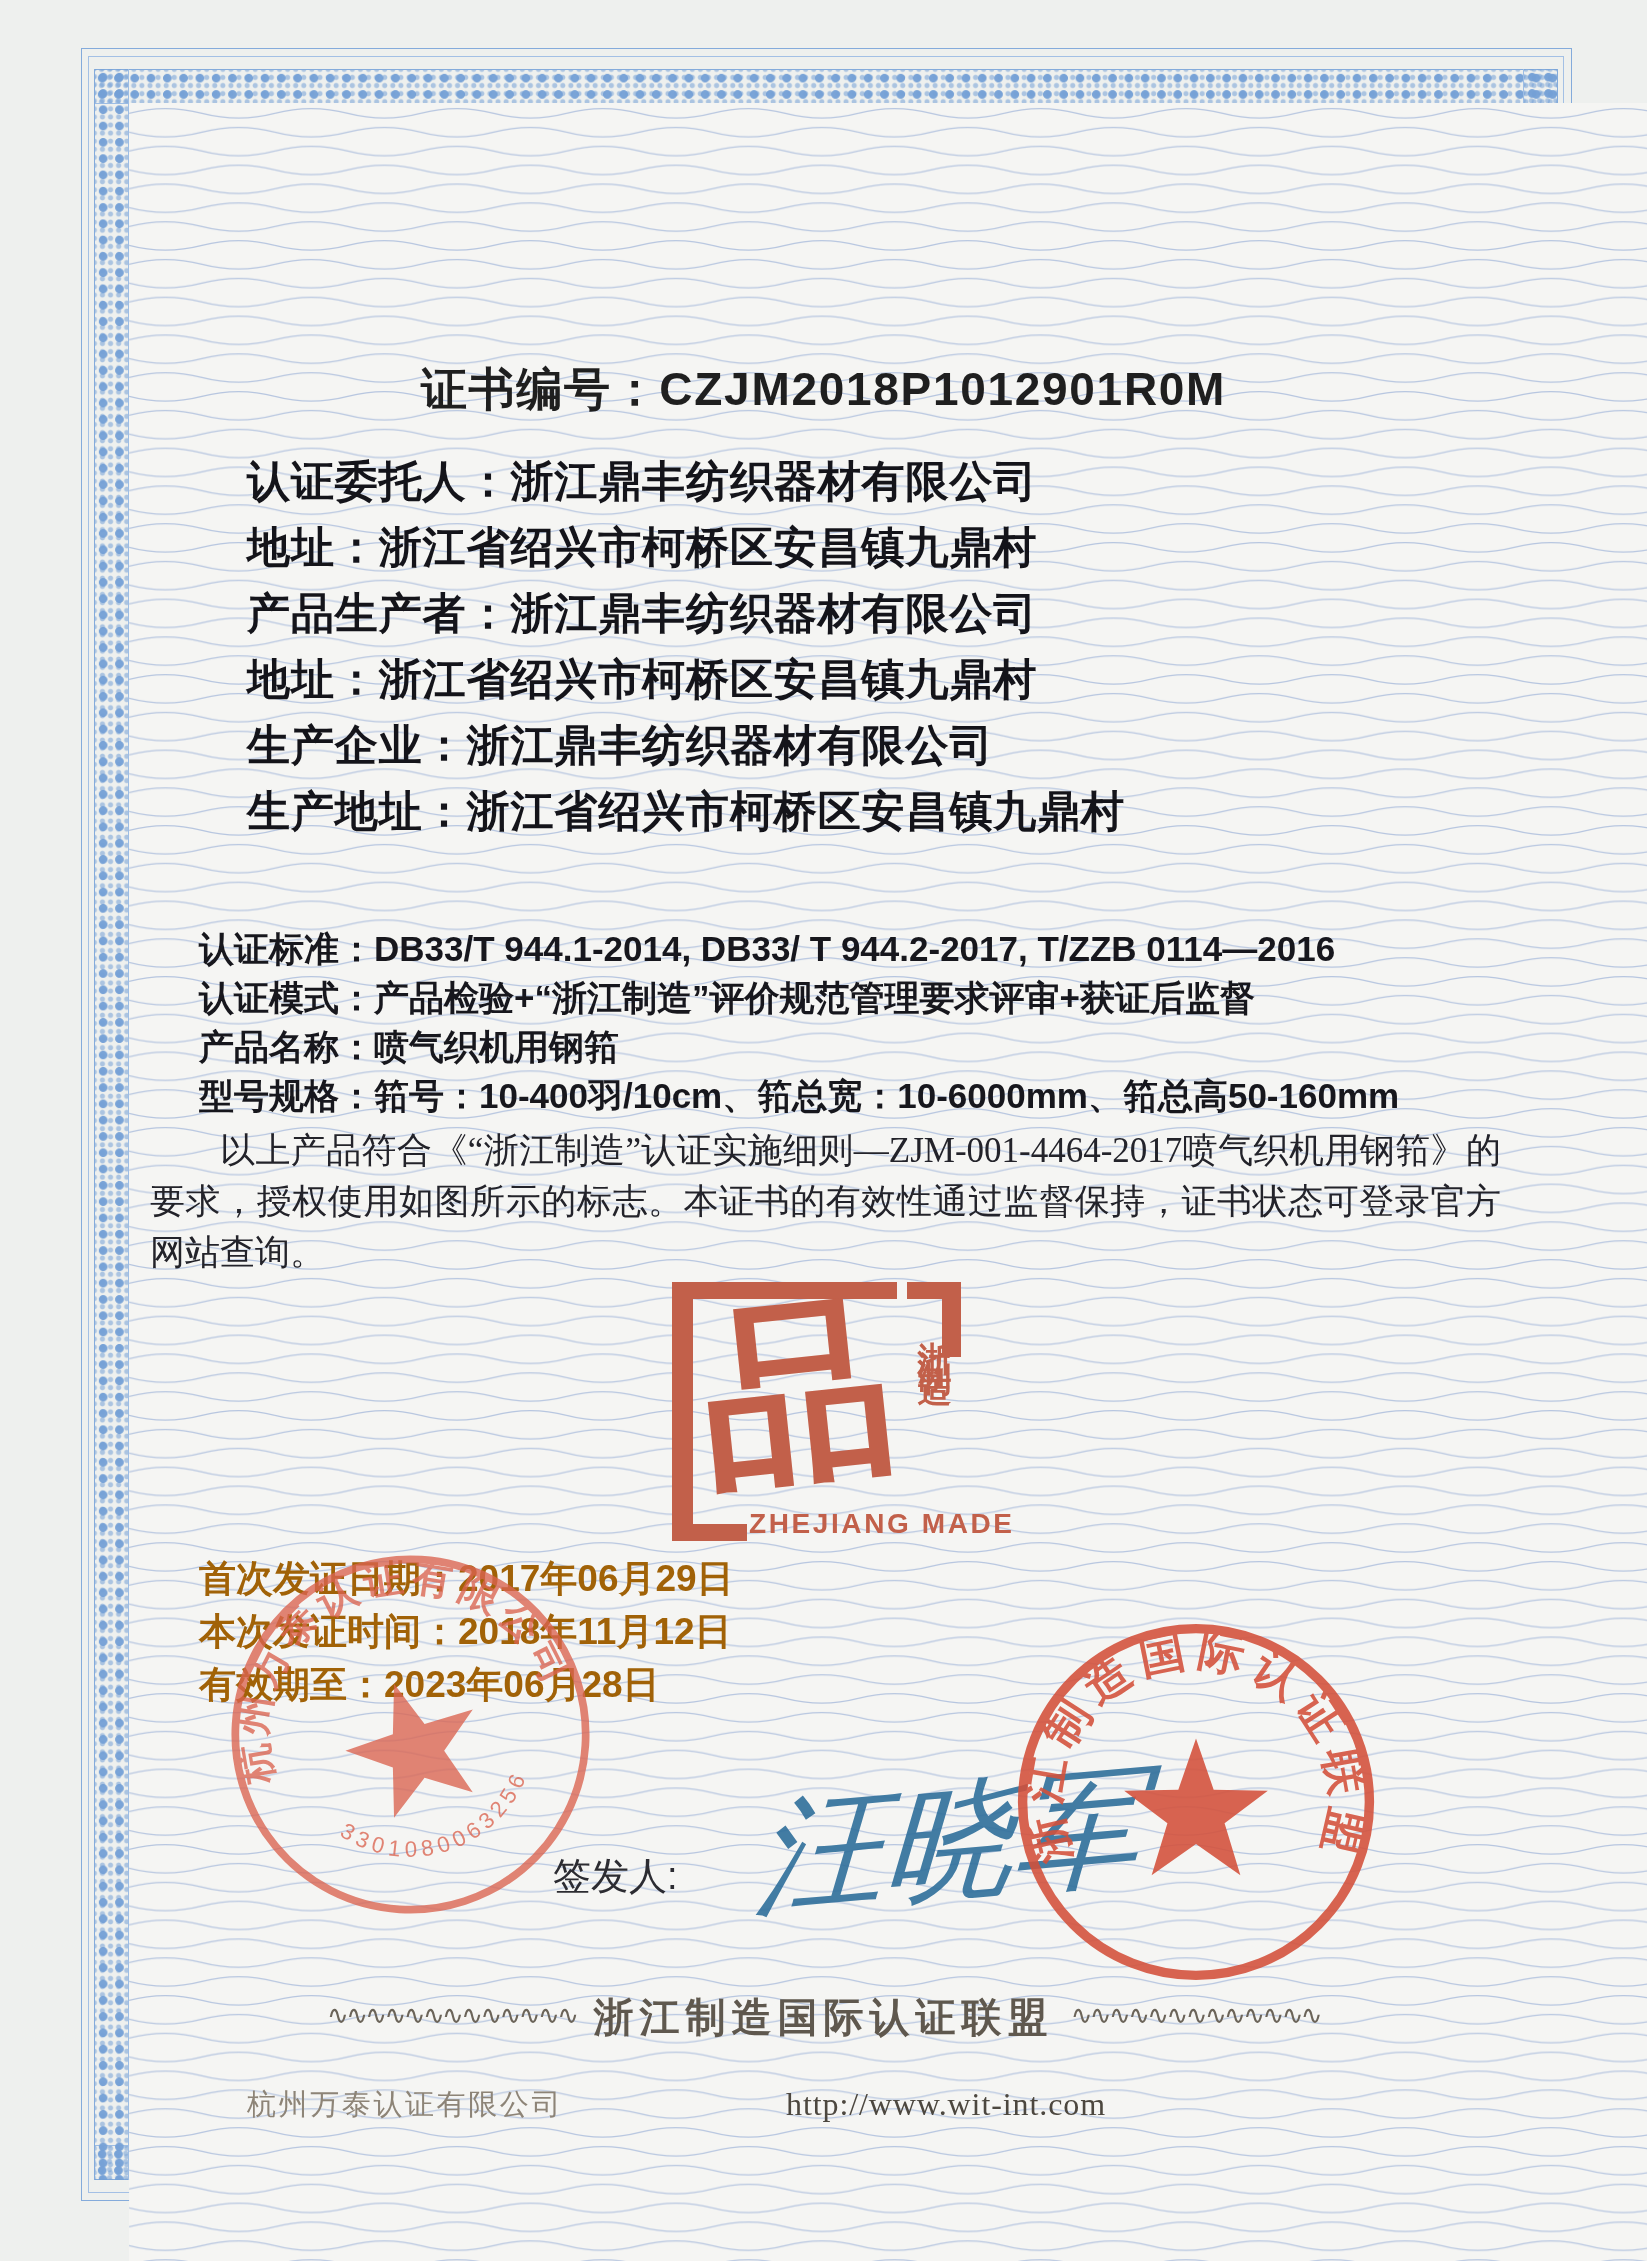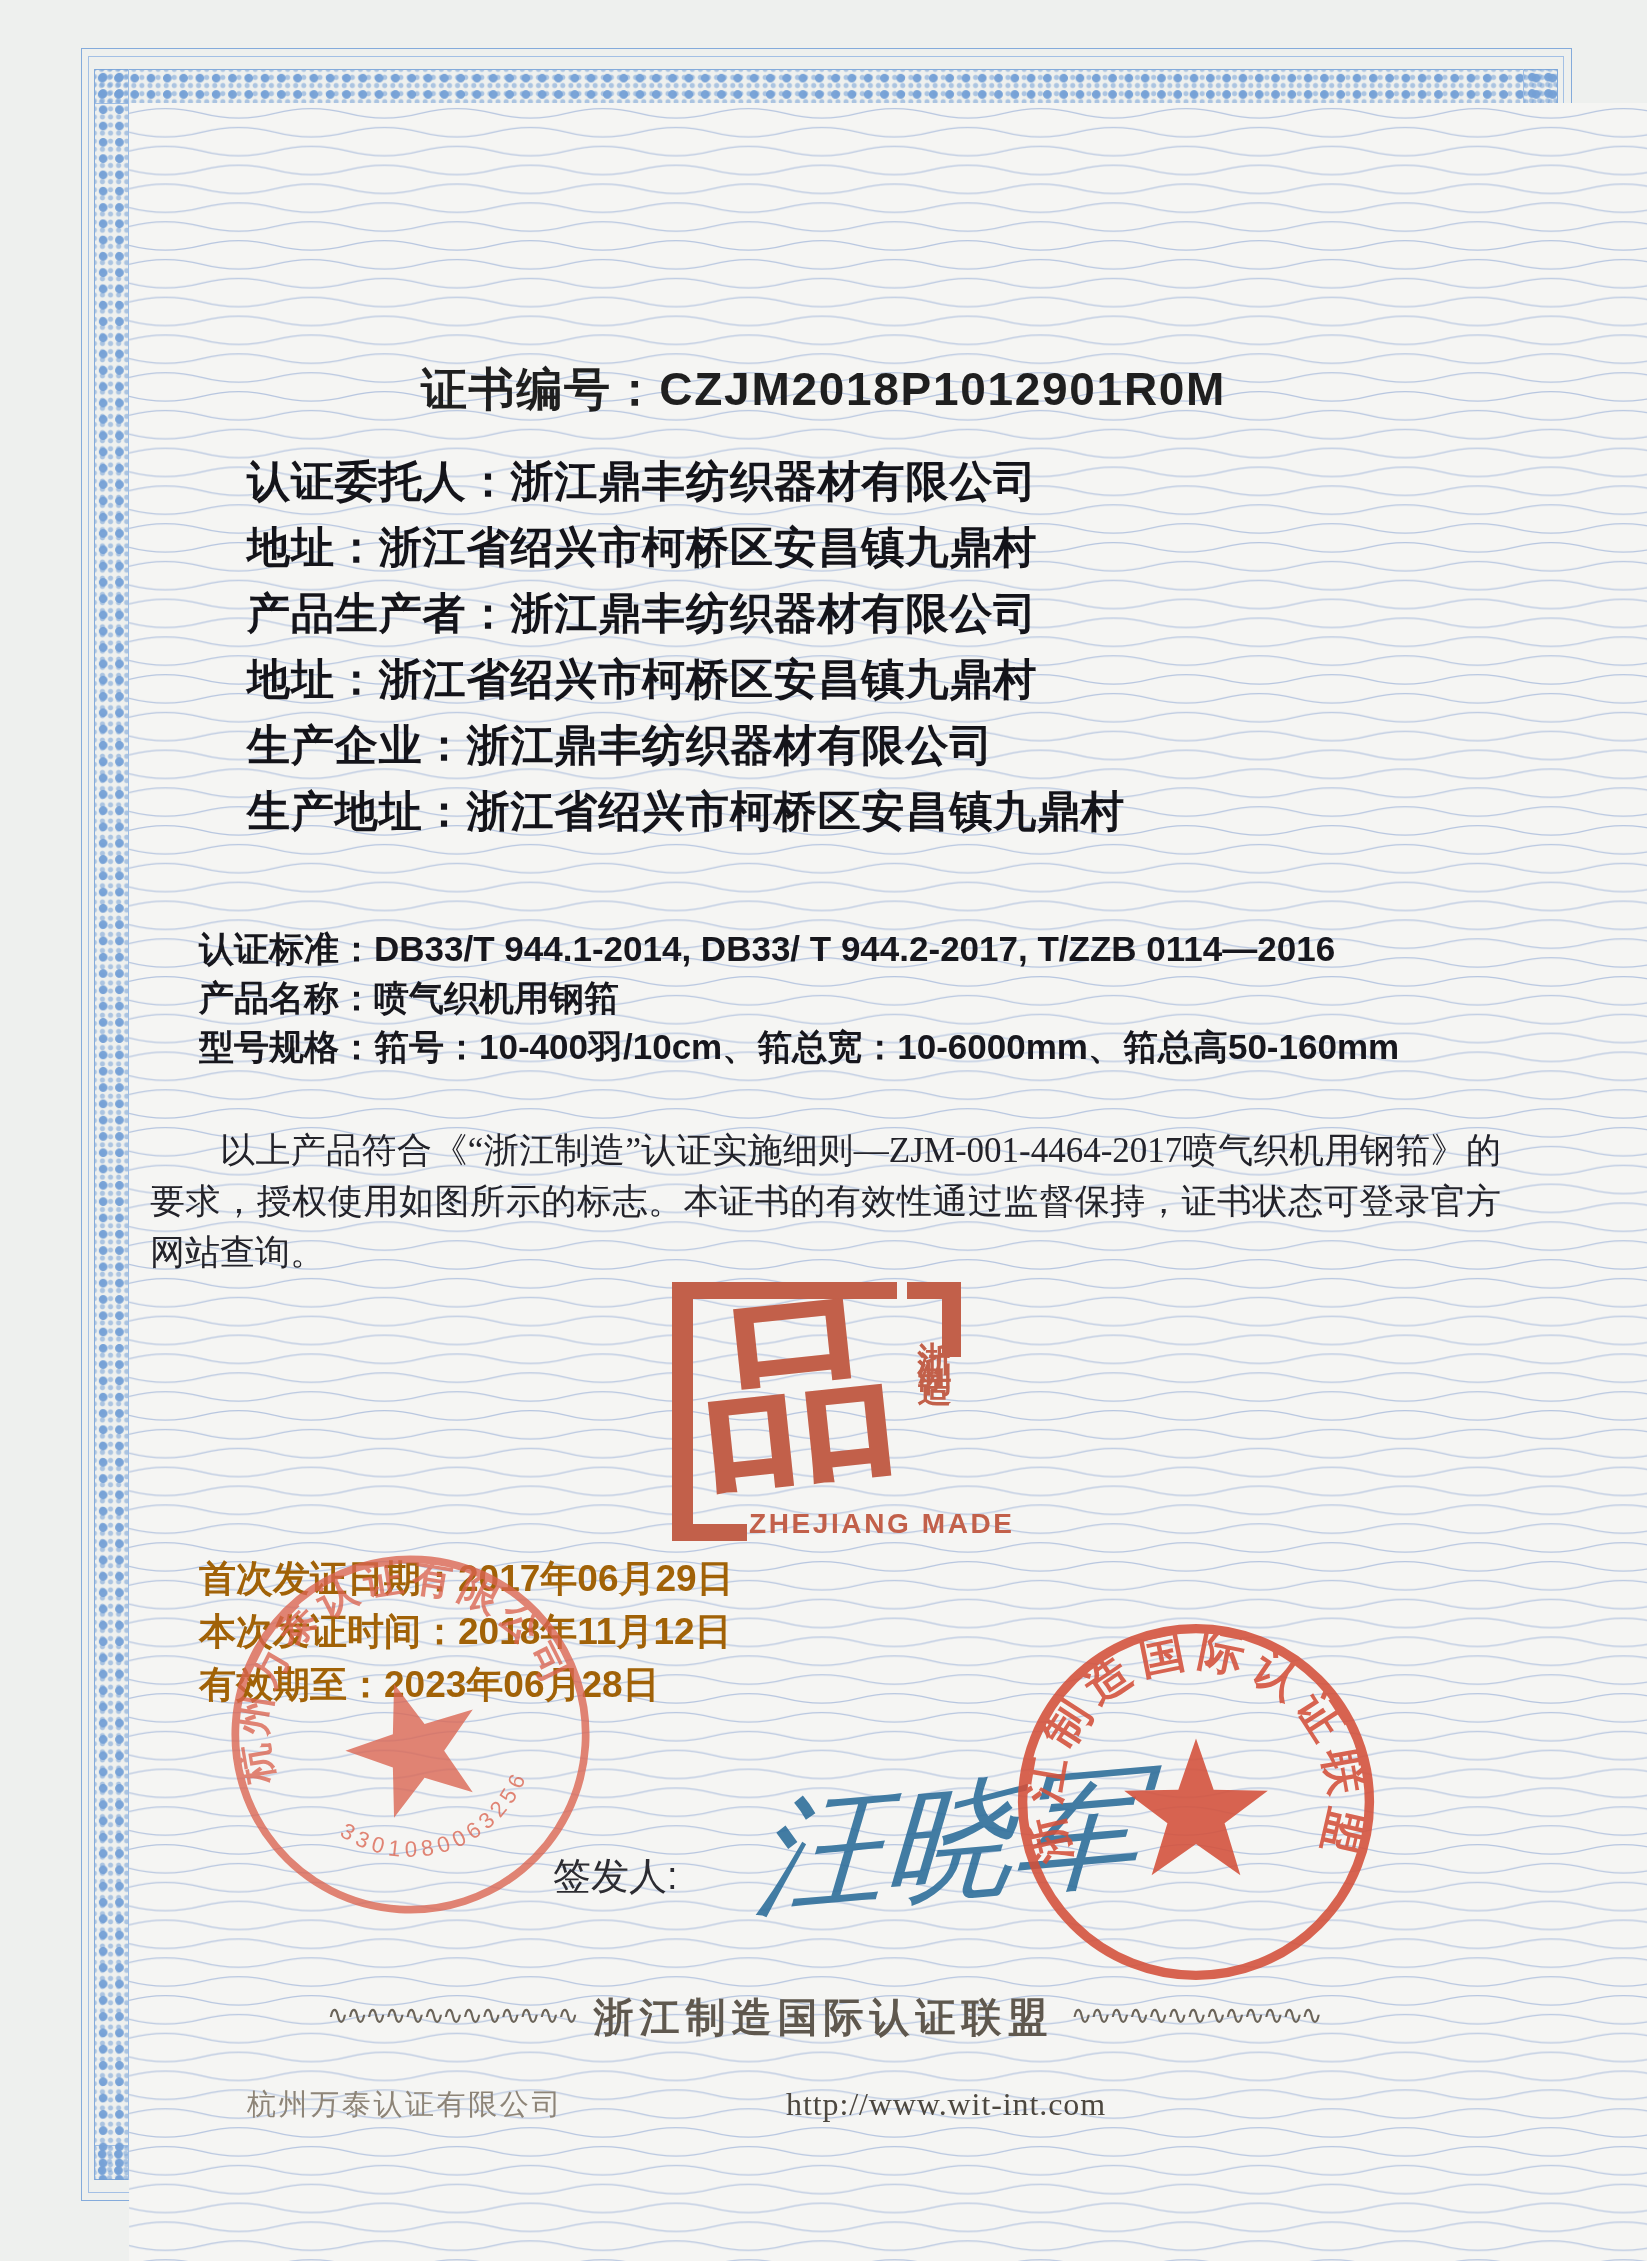--- a/index.html
+++ b/index.html
@@ -88,20 +88,21 @@
     <div class="info-line">认证委托人：浙江鼎丰纺织器材有限公司</div>
     <div class="info-line">地址：浙江省绍兴市柯桥区安昌镇九鼎村</div>
     <div class="info-line">产品生产者：浙江鼎丰纺织器材有限公司</div>
     <div class="info-line">地址：浙江省绍兴市柯桥区安昌镇九鼎村</div>
     <div class="info-line">生产企业：浙江鼎丰纺织器材有限公司</div>
     <div class="info-line">生产地址：浙江省绍兴市柯桥区安昌镇九鼎村</div>
   </div>
 
   <div class="abs spec">
     <div class="spec-line">认证标准：DB33/T 944.1-2014, DB33/ T 944.2-2017, T/ZZB 0114—2016</div>
+    <div class="spec-line">认证模式：产品检验+“浙江制造”评价规范管理要求评审+获证后监督</div>
     <div class="spec-line">产品名称：喷气织机用钢筘</div>
     <div class="spec-line">型号规格：筘号：10-400羽/10cm、筘总宽：10-6000mm、筘总高50-160mm</div>
   </div>
 
   <div class="abs statement">以上产品符合《“浙江制造”认证实施细则—ZJM-001-4464-2017喷气织机用钢筘》的要求，授权使用如图所示的标志。本证书的有效性通过监督保持，证书状态可登录官方网站查询。</div>
 
   <div class="abs logo">
     <div class="lg-bar lg-left"></div>
     <div class="lg-bar lg-top"></div>
     <div class="lg-bar lg-ch"></div>

